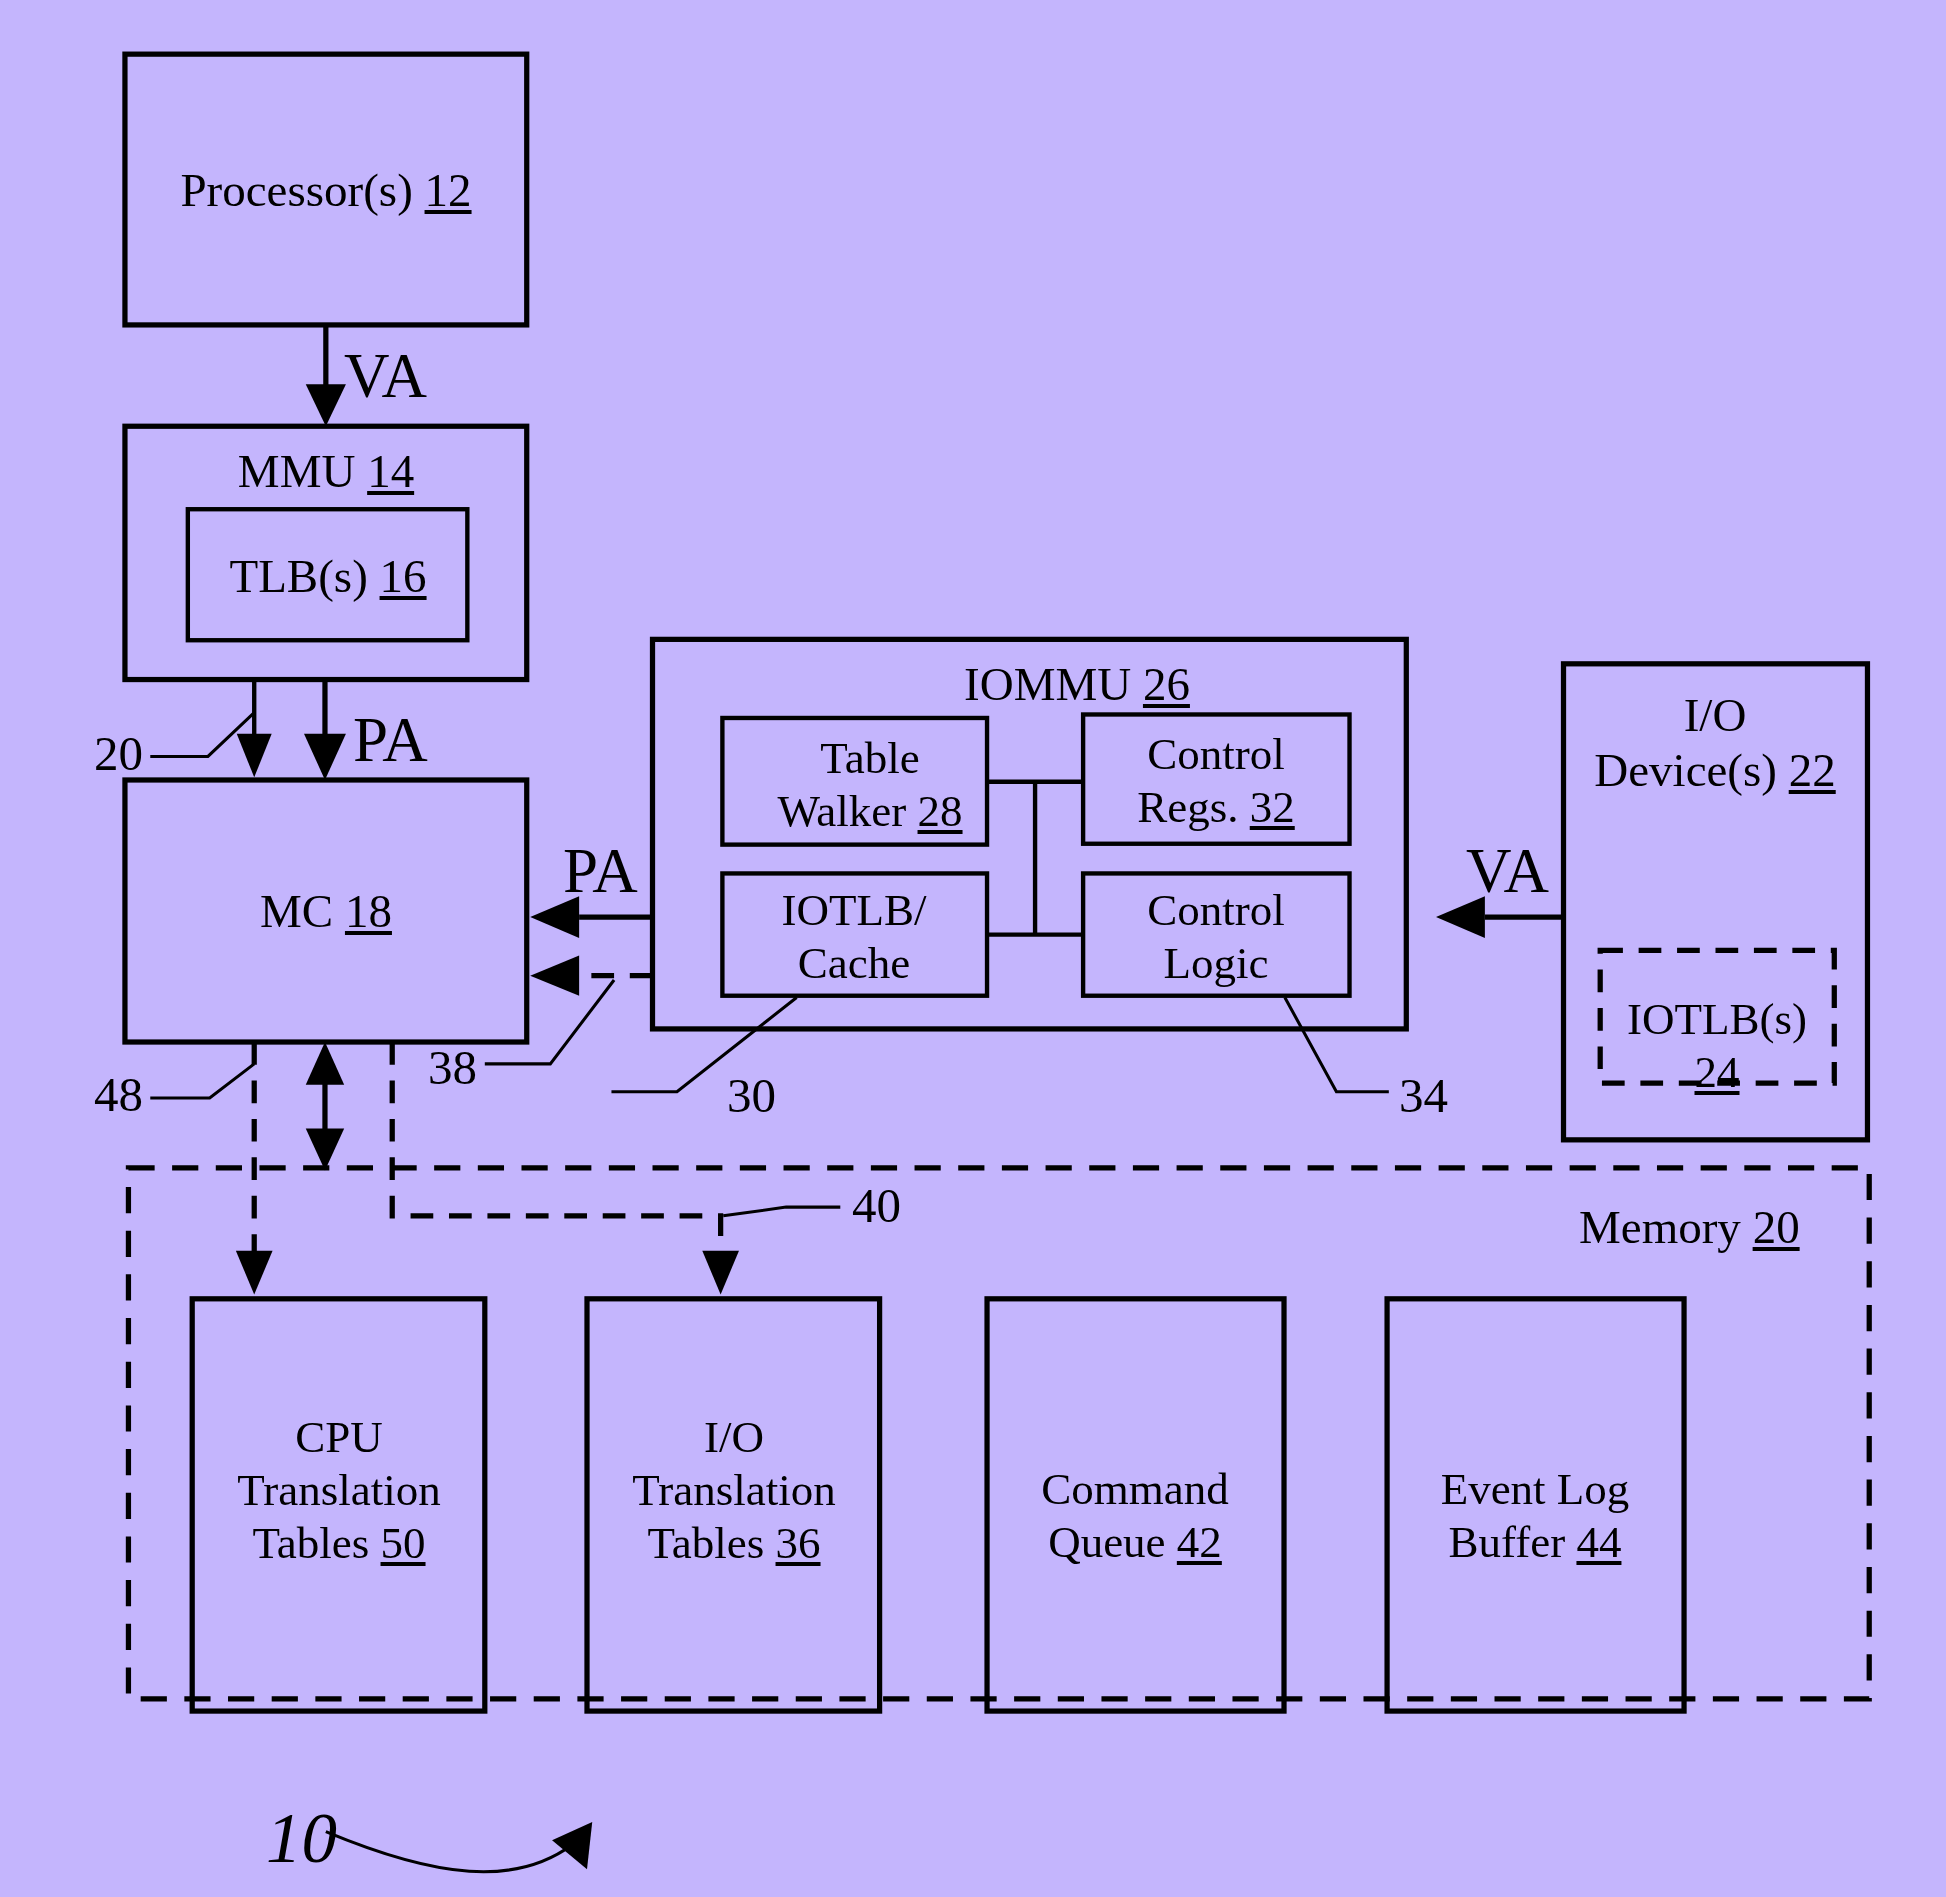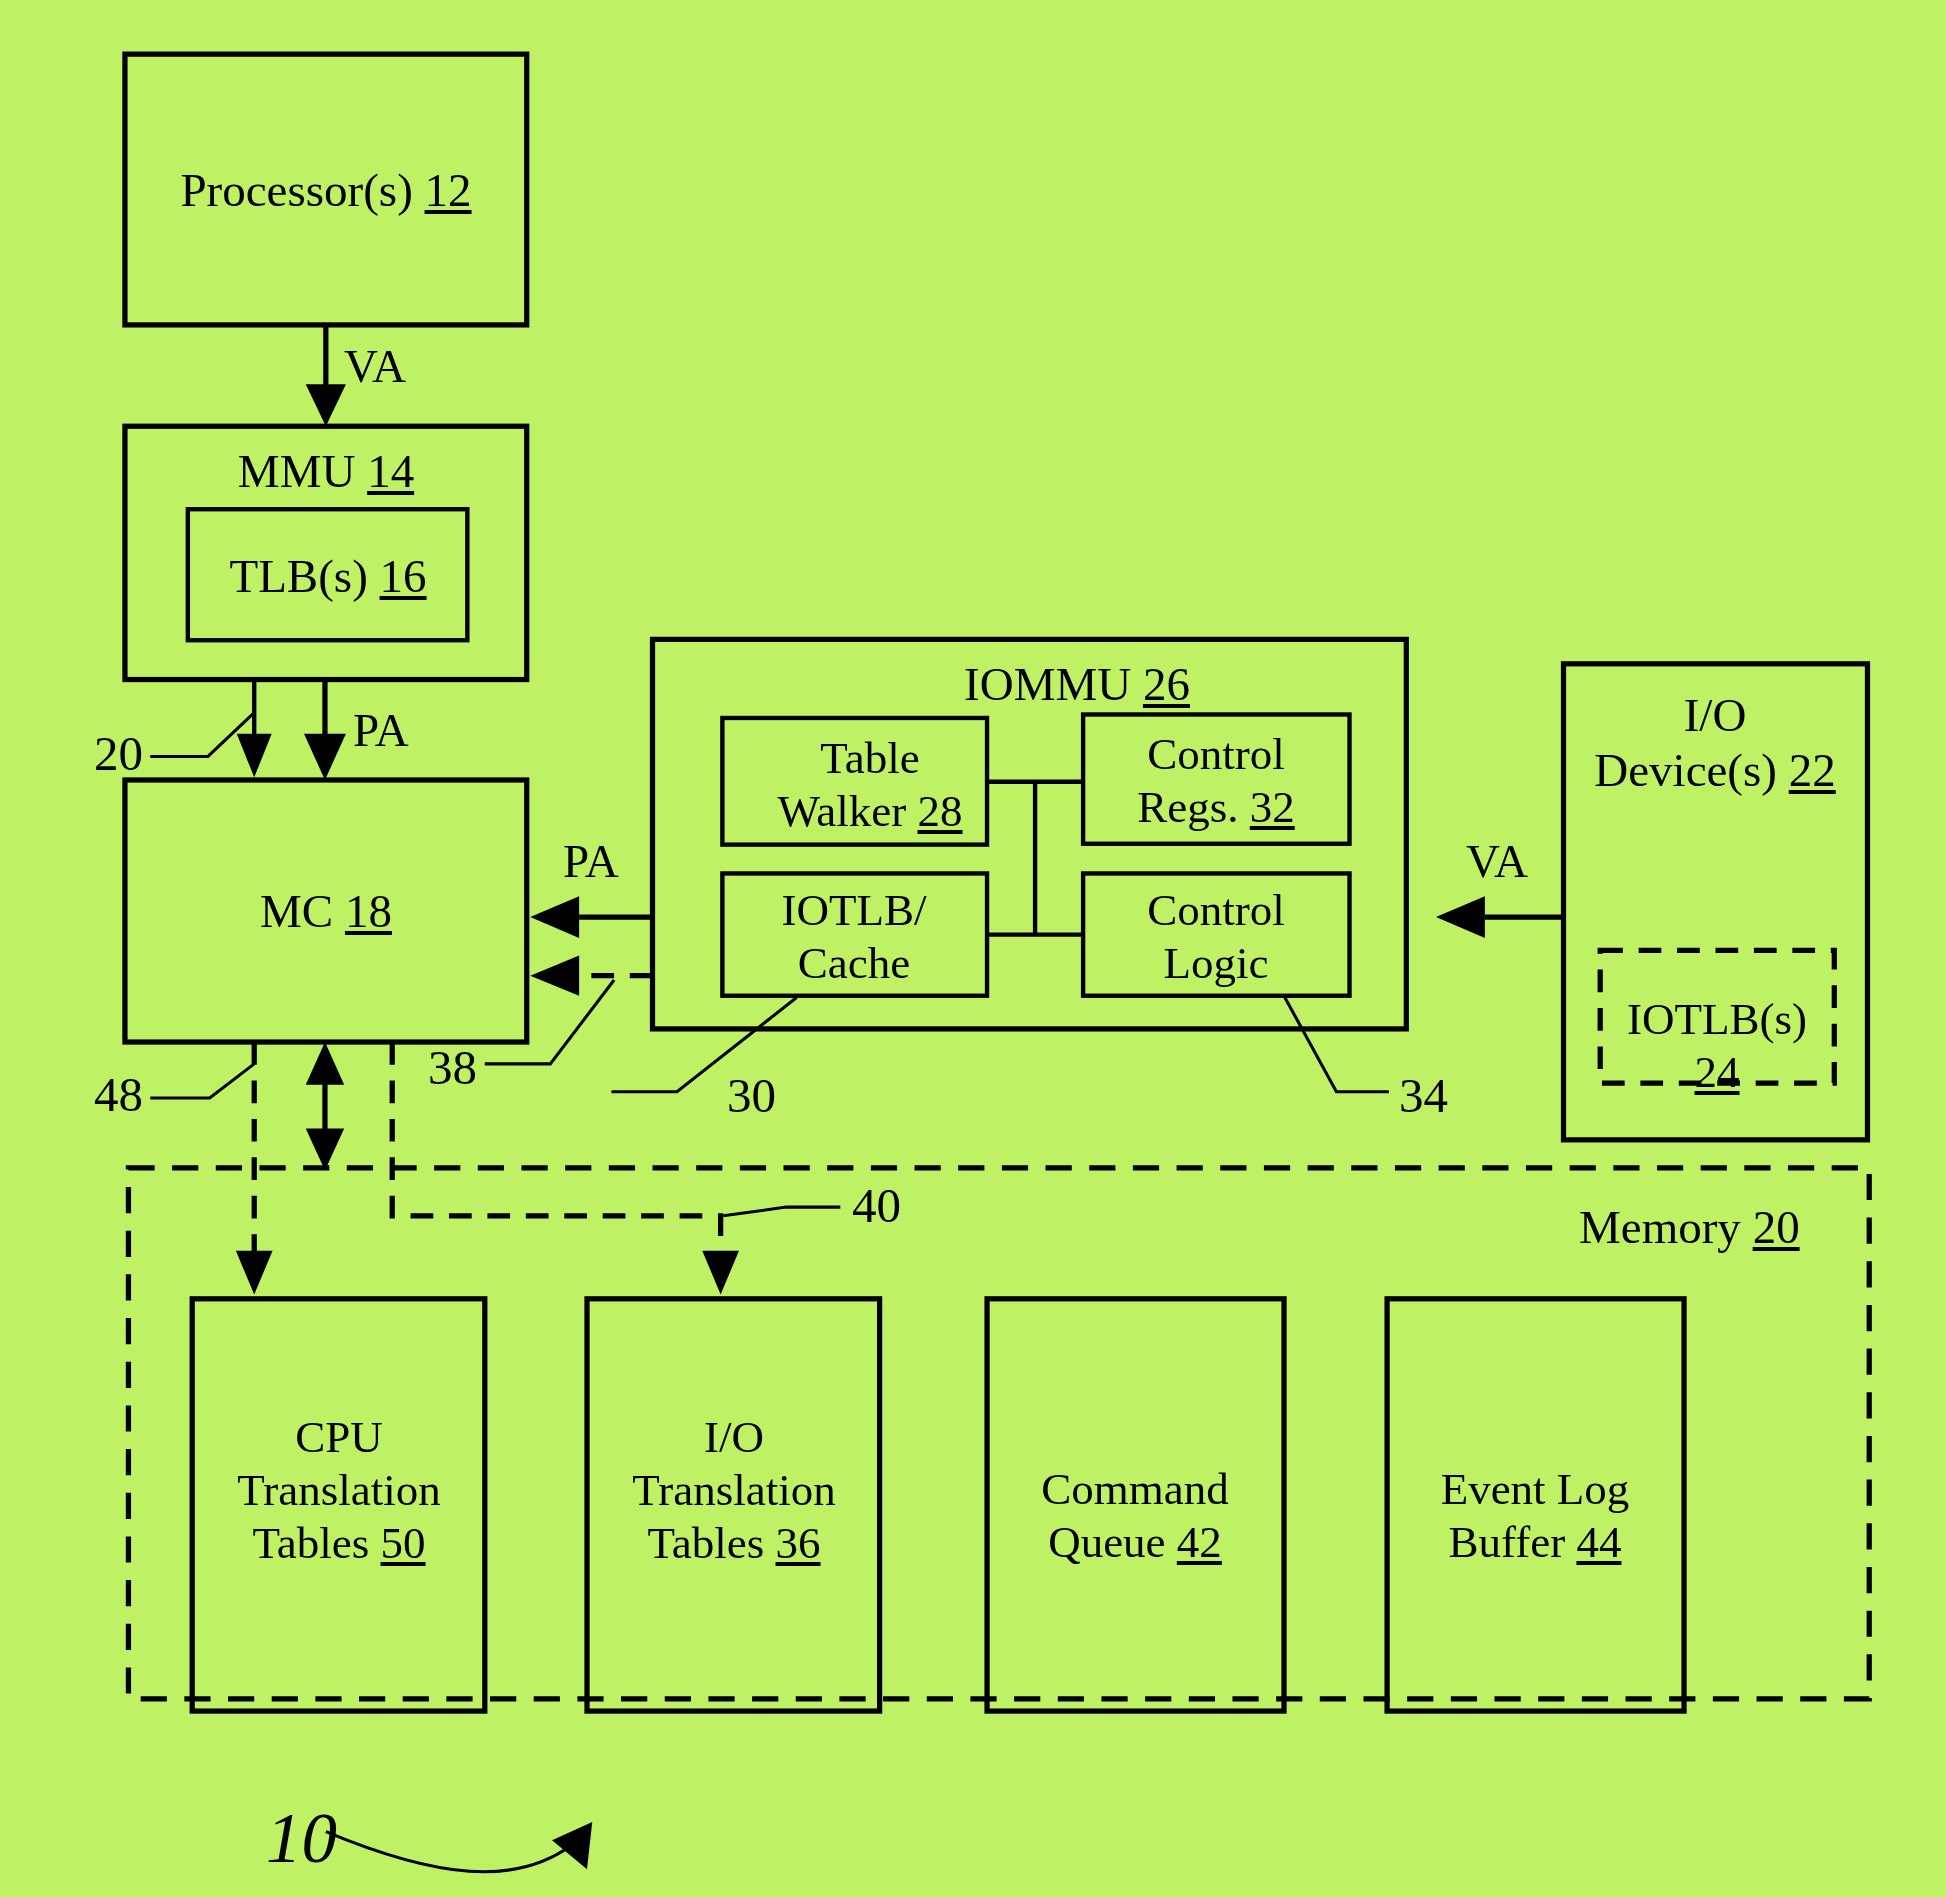--- a/index.html
+++ b/index.html
@@ -4,21 +4,21 @@
 <style>
   html, body {
     margin: 0;
     padding: 0;
     background: #ffffff;
   }
   #figure-root {
     position: relative;
     width: 1947px;
     height: 1898px;
-    background: #bef264;
+    background: #c4b5fd;
     font-family: "Liberation Serif", "DejaVu Serif", serif;
     overflow: hidden;
   }
   svg.layer {
     position: absolute;
     top: 0;
     left: 0;
     width: 1947px;
     height: 1898px;
   }
@@ -82,21 +82,21 @@
     text-decoration: underline;
     text-underline-offset: 3.5px;
   }
   .label-box {
     font-size: 47px;
   }
   .label-sub {
     font-size: 45px;
   }
   .label-sig {
-    font-size: 47px;
+    font-size: 63px;
   }
   .label-ref {
     font-size: 49px;
   }
   .ctr {
     transform: translateX(-50%);
   }
 </style>
 </head>
 <body>

